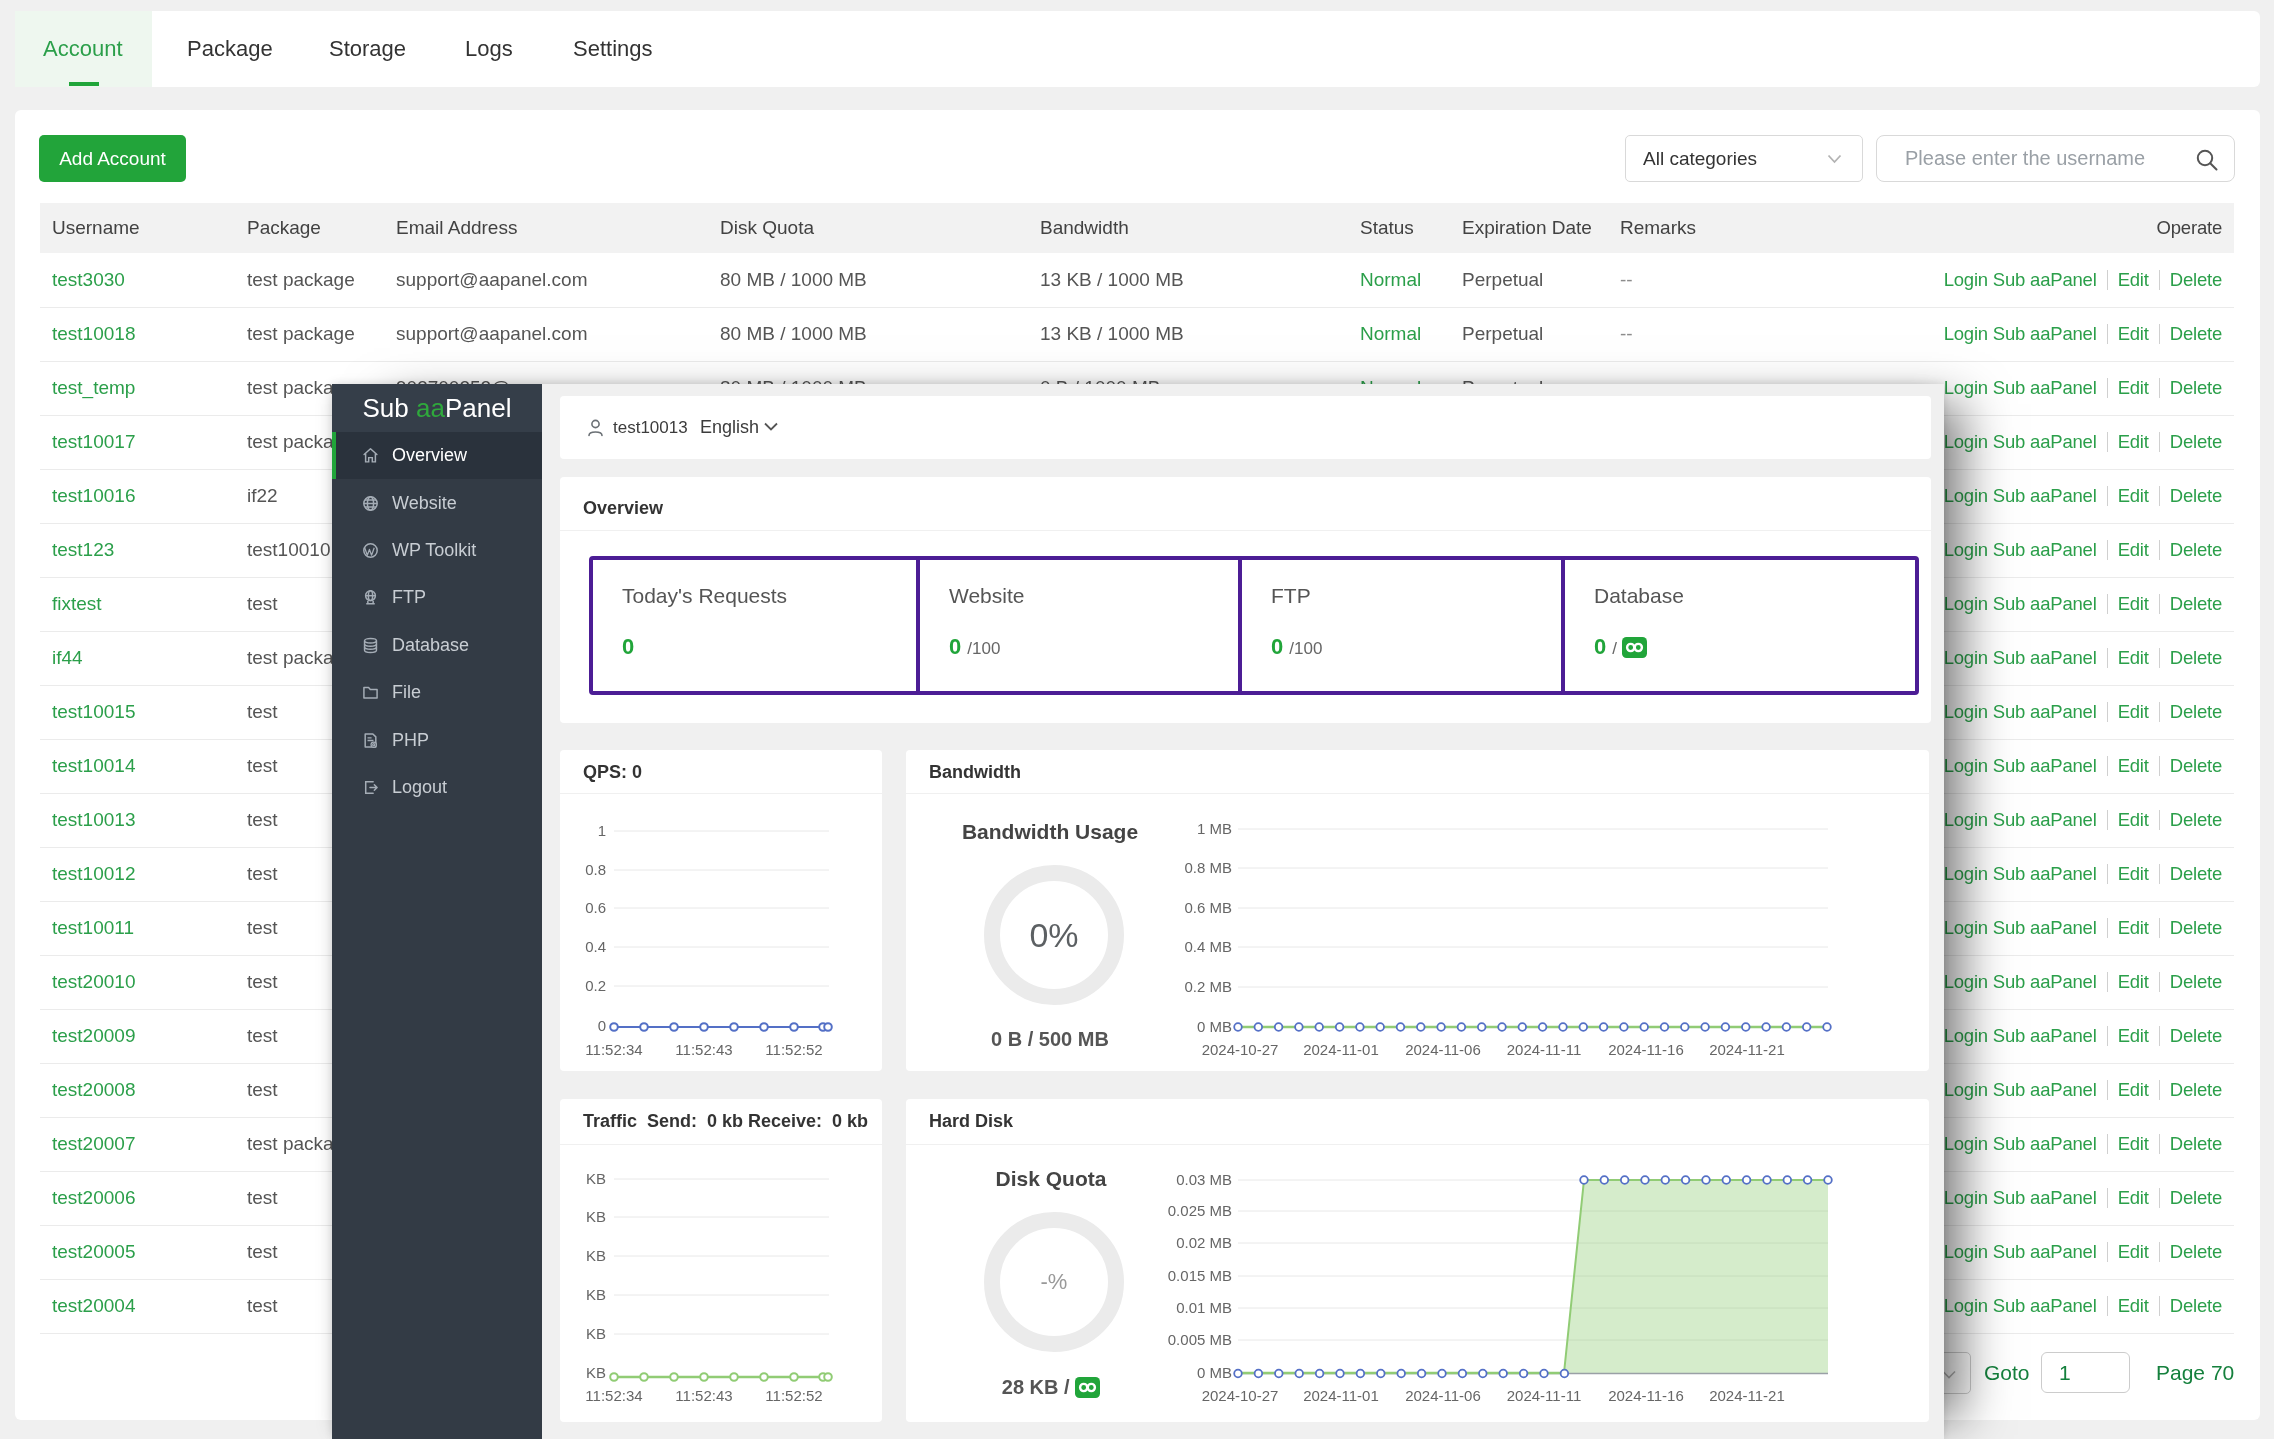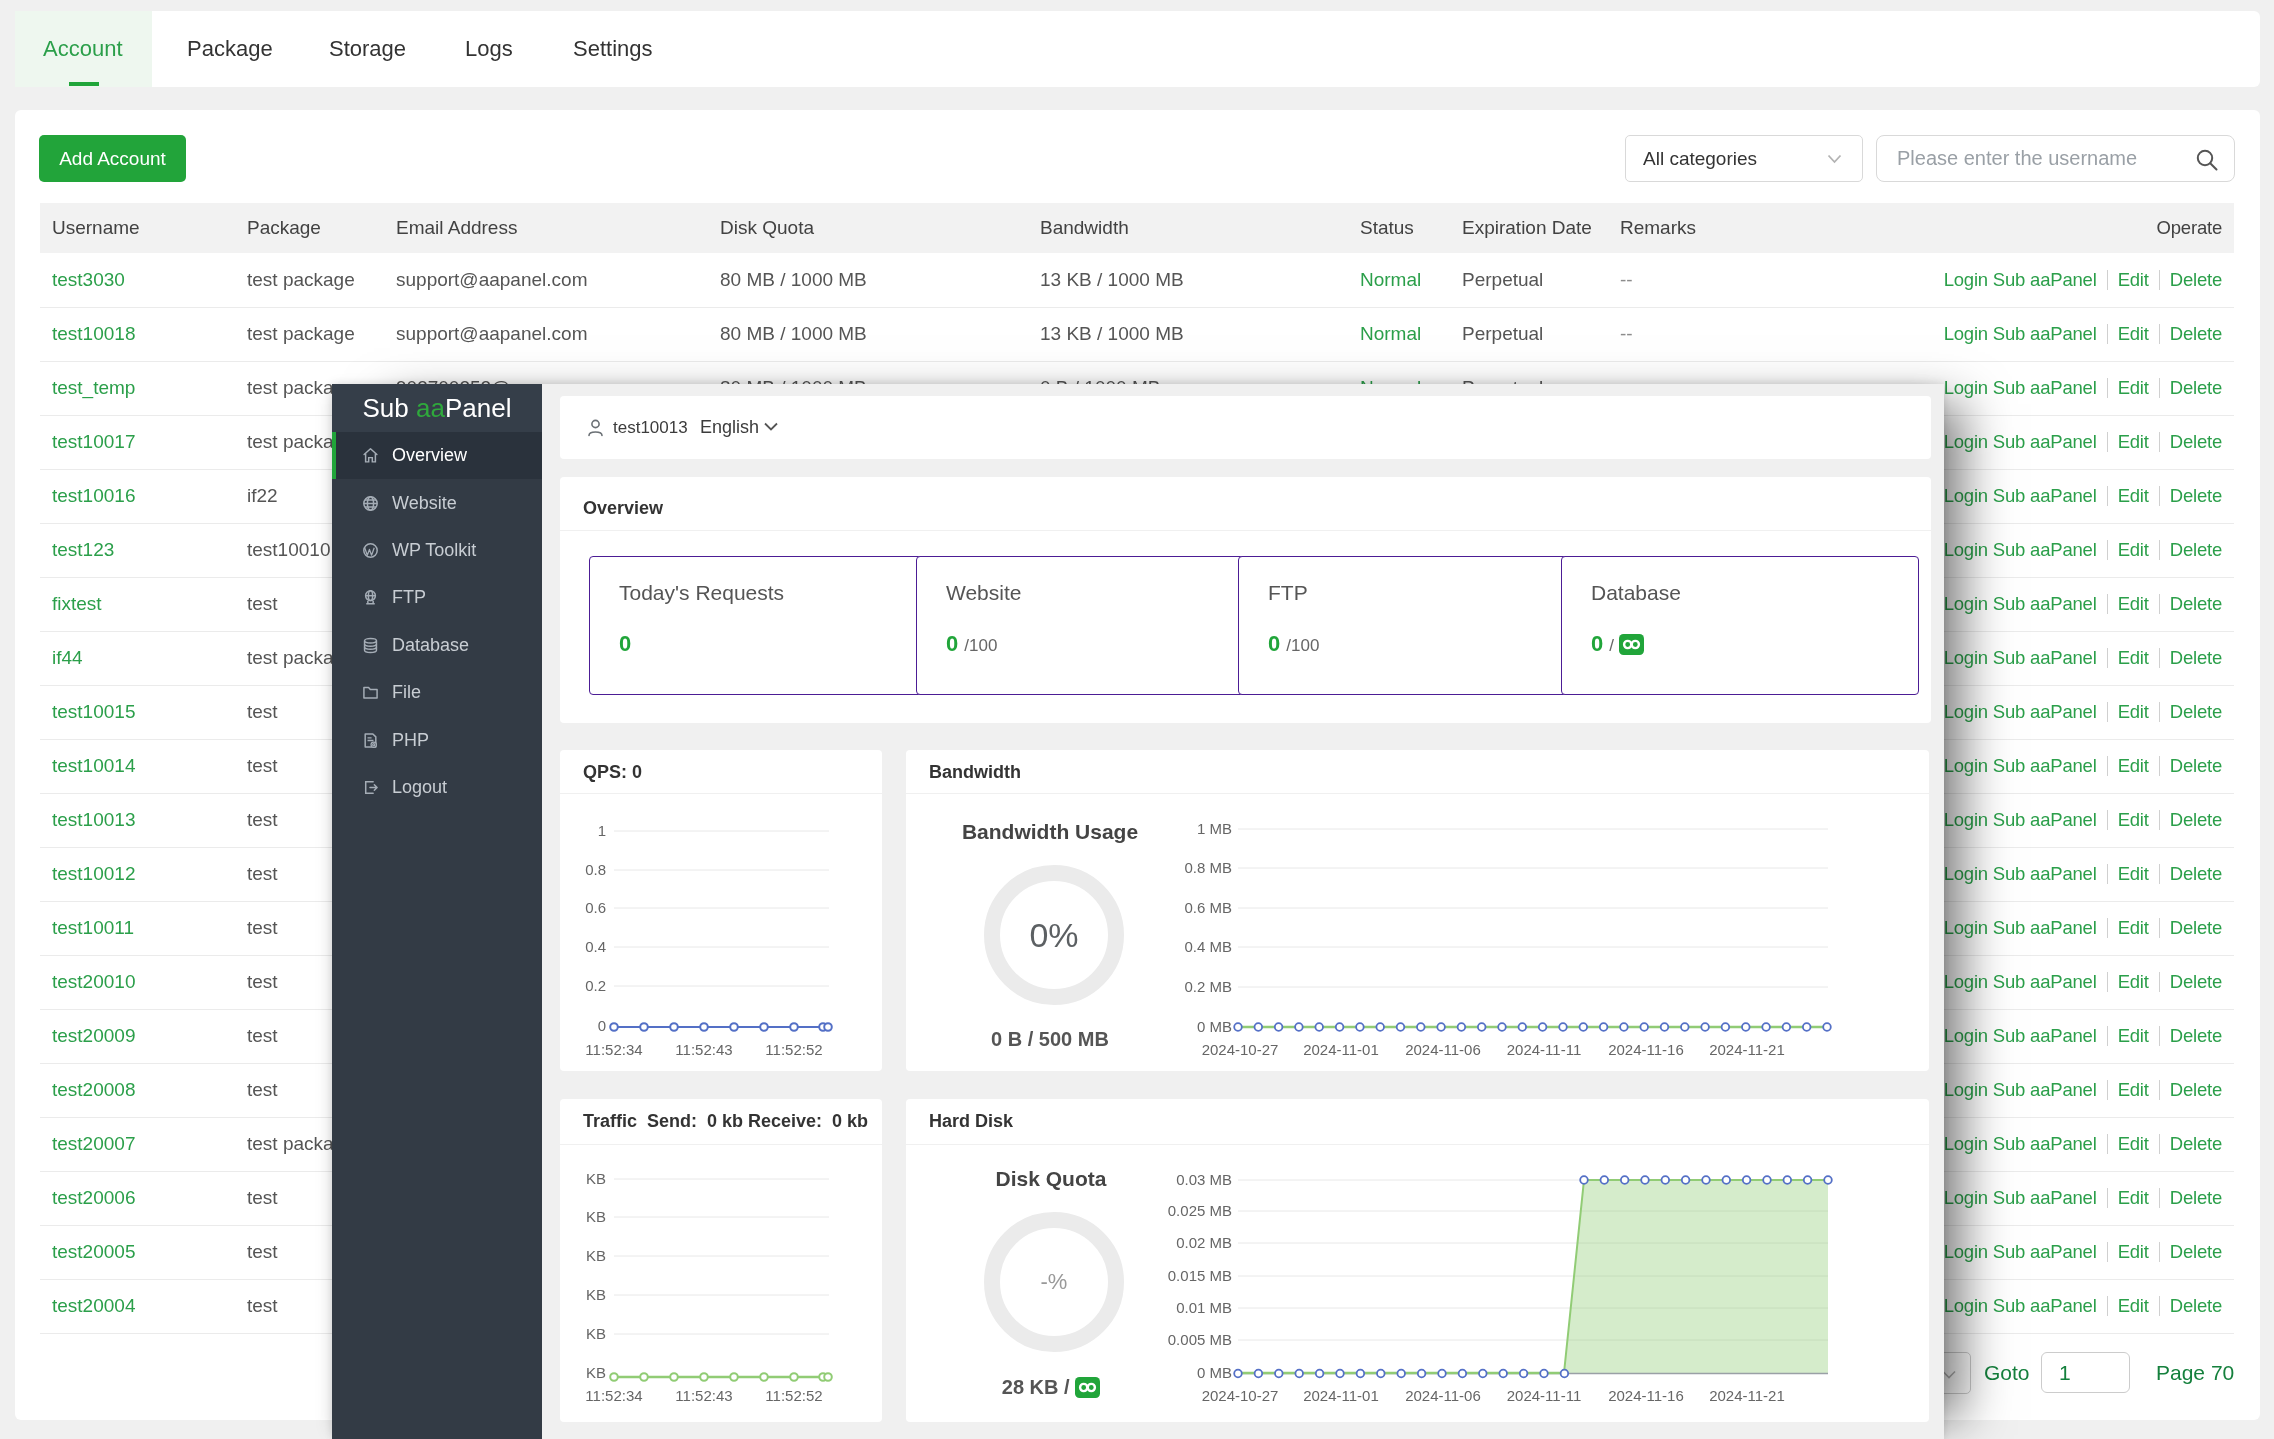--- a/index.html
+++ b/index.html
@@ -11,21 +11,21 @@
 .tabbar{left:15px;top:11px;width:2245px;height:76px;background:#fff;border-radius:6px;}
 .tab{position:absolute;top:0;height:76px;line-height:76px;font-size:22px;color:#333;}
 .tab.g{color:#2b9f4a;}
 .tab-active{position:absolute;left:0;top:0;width:137px;height:76px;background:#eef7ef;}
 .tab-underline{position:absolute;left:54px;top:71px;width:30px;height:4px;background:#21a53a;}
 
 .card{left:15px;top:110px;width:2245px;height:1310px;background:#fff;border-radius:6px;}
 .btn{position:absolute;left:24px;top:25px;width:147px;height:47px;background:#22a43a;border-radius:5px;color:#fff;font-size:19px;text-align:center;line-height:47px;}
 .selbox{position:absolute;left:1610px;top:25px;width:238px;height:47px;border:1px solid #d9d9d9;border-radius:5px;background:#fff;font-size:19px;color:#333;line-height:45px;padding-left:17px;}
 .selcaret{position:absolute;right:20px;top:18px;}
-.search{position:absolute;left:1861px;top:25px;width:359px;height:47px;border:1px solid #d9d9d9;border-radius:8px;background:#fff;font-size:20px;color:#9aa0a6;line-height:45px;padding-left:20px;}
+.search{position:absolute;left:1861px;top:25px;width:359px;height:47px;border:1px solid #d9d9d9;border-radius:8px;background:#fff;font-size:20px;color:#9aa0a6;line-height:45px;padding-left:28px;}
 .mag{position:absolute;right:14px;top:11px;}
 
 table{position:absolute;left:25px;top:93px;width:2194px;border-collapse:collapse;table-layout:fixed;font-size:19px;}
 thead td{background:#f2f2f2;height:50px;color:#424242;}
 tbody td{height:54px;border-bottom:1px solid #ebebeb;color:#555;}
 td{padding:0 0 0 12px;white-space:nowrap;overflow:hidden;}
 .c1{width:195px;}.c2{width:149px;}.c3{width:324px;}.c4{width:320px;}.c5{width:320px;}
 .c6{width:102px;}.c7{width:158px;}.c8{width:172px;}
 .c9{width:454px;text-align:right;padding-right:12px;font-size:18.5px;letter-spacing:-0.2px;}
 .sep{display:inline-block;width:1px;height:20px;background:#d0d0d0;margin:0 10px;vertical-align:-4px;}
@@ -43,21 +43,21 @@
 .mic{width:17px;height:17px;margin-left:30px;display:inline-flex;}
 .mi.active .mic{margin-left:26px;}
 .mtx{margin-left:13px;}
 .mcontent{position:absolute;left:210px;top:0;width:1402px;height:1055px;background:#f0f0f0;}
 .mtop{position:absolute;left:18px;top:12px;width:1371px;height:63px;background:#fff;border-radius:4px;}
 .mtop .usr{position:absolute;left:53px;top:0;line-height:63px;font-size:17px;color:#3c3c3c;}
 .mtop .lang{position:absolute;left:140px;top:0;line-height:63px;font-size:18px;color:#3c3c3c;white-space:nowrap;}
 .ovcard{position:absolute;left:18px;top:93px;width:1371px;height:246px;background:#fff;border-radius:4px;}
 .ctitle{position:absolute;left:23px;top:12px;font-size:18px;font-weight:bold;color:#333;white-space:nowrap;}
 .cdivider{position:absolute;left:0;top:43px;width:100%;height:1px;background:#f0f0f0;}
-.statbox{position:absolute;top:79px;width:358px;height:139px;border:1px solid #4c1d95;border-radius:4px;background:#fff;}
+.statbox{position:absolute;top:79px;width:358px;height:139px;border:4px solid #4c1d95;border-radius:4px;background:#fff;}
 .stitle{position:absolute;left:29px;top:24px;font-size:21px;color:#555;}
 .snum{position:absolute;left:29px;top:74px;font-size:22px;font-weight:bold;color:#21a53a;white-space:nowrap;}
 .ssub{font-size:17px;color:#666;font-weight:normal;}
 .chcard{background:#fff;border-radius:4px;}
 .qps{position:absolute;left:18px;top:366px;width:322px;height:321px;padding-left:24px;}
 .bw{position:absolute;left:364px;top:366px;width:1023px;height:321px;}
 .traffic{position:absolute;left:18px;top:715px;width:322px;height:323px;}
 .hd{position:absolute;left:364px;top:715px;width:1023px;height:323px;}
 .tick{font-size:15px;fill:#666;font-family:"Liberation Sans",sans-serif;}
 .donut{position:absolute;width:140px;height:140px;border:16px solid #ebebeb;border-radius:50%;display:flex;align-items:center;justify-content:center;}

